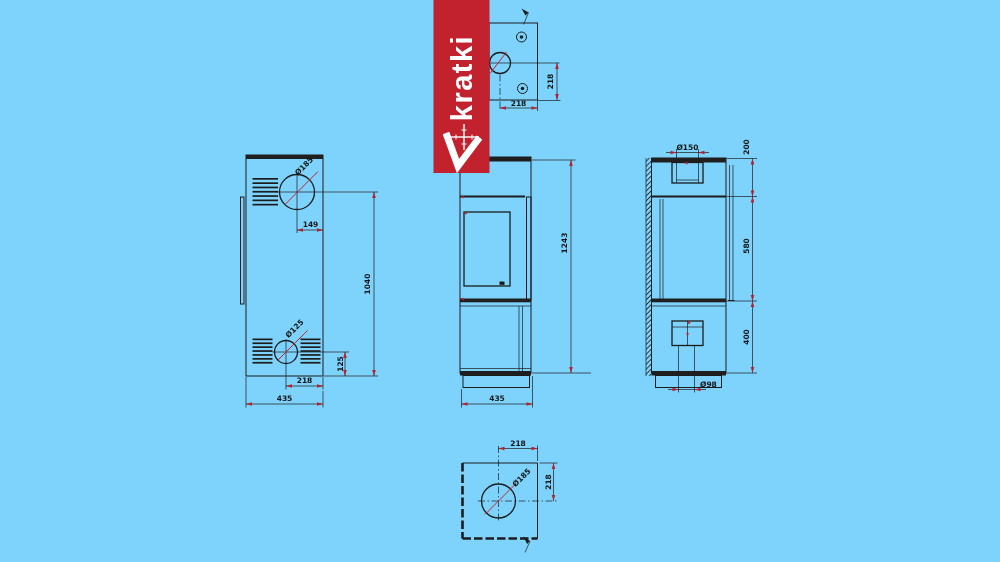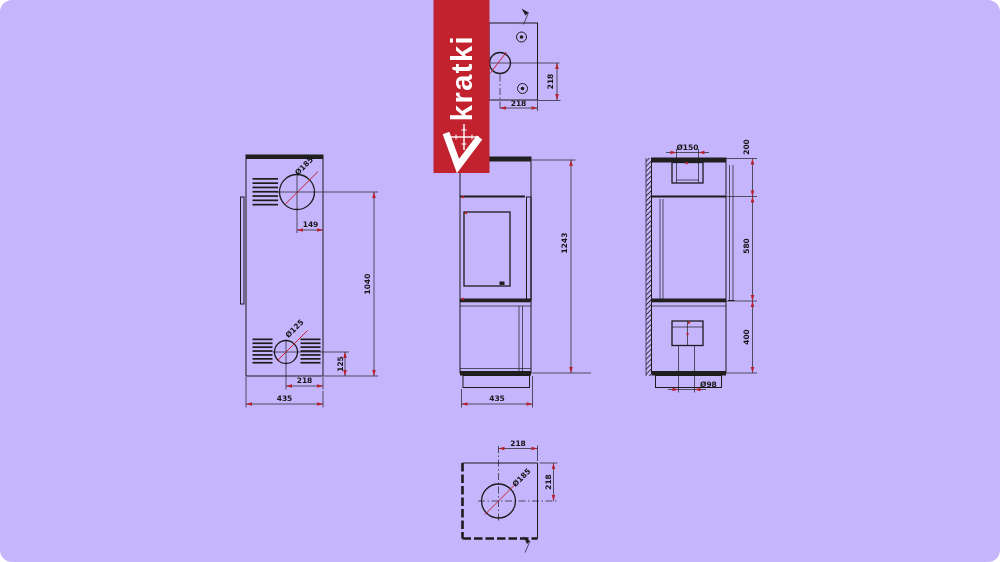--- a/index.html
+++ b/index.html
@@ -1,17 +1,17 @@
 <!DOCTYPE html>
 <html><head>
 <meta charset="utf-8">
 <style>
   html,body{margin:0;padding:0;}
-  #stage{position:relative;width:1000px;height:562px;background:#c4b5fd;overflow:hidden;
-         font-family:"DejaVu Sans",sans-serif;border-radius:12px;}
+  #stage{position:relative;width:1000px;height:562px;background:#7dd3fc;overflow:hidden;
+         font-family:"DejaVu Sans",sans-serif;}
   svg{position:absolute;left:0;top:0;}
   .ln{stroke:#1c1c1c;stroke-width:1;fill:none;}
   .ln-thin{stroke:#1c1c1c;stroke-width:0.7;fill:none;}
   .ln-med{stroke:#1c1c1c;stroke-width:1.3;fill:none;}
   .ln-th{stroke:#1c1c1c;stroke-width:2;fill:none;}
   .band{fill:#1f1f1f;}
   .cl{stroke:#1c1c1c;stroke-width:0.7;fill:none;stroke-dasharray:7 2.5 1.5 2.5;}
   .thickdash{stroke:#1c1c1c;stroke-width:2.6;fill:none;stroke-dasharray:8.5 3;}
   .red{stroke:#c2212e;stroke-width:1;fill:none;}
   .arr{fill:#b8202c;stroke:none;}

